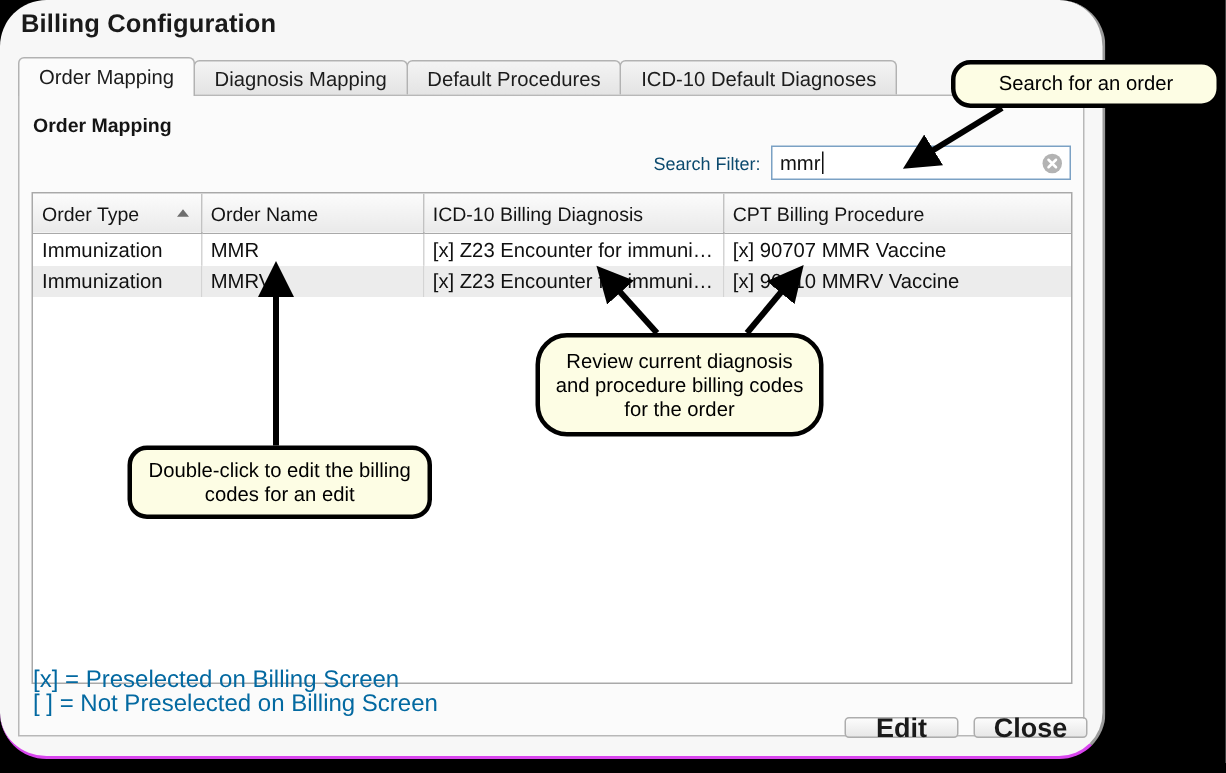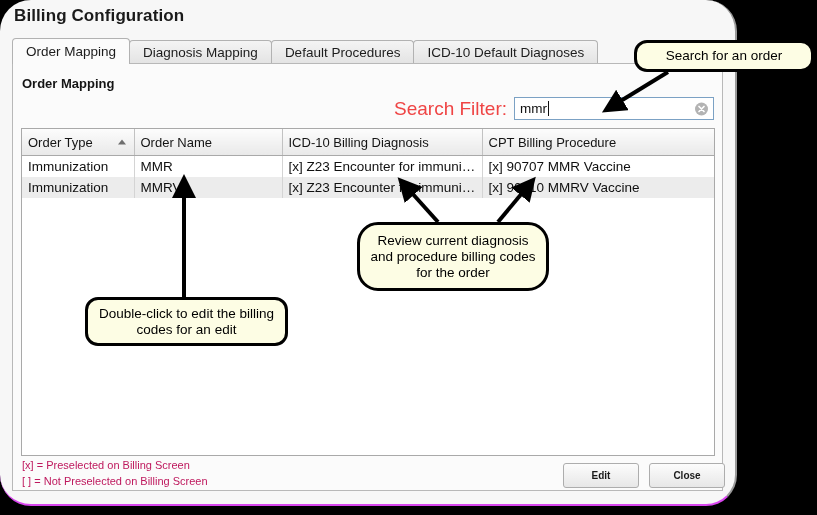--- a/index.html
+++ b/index.html
@@ -94,22 +94,22 @@
 
   
   #search-row {
     position: absolute;
     right: 8px;
     top: 33px;
     display: flex;
     align-items: center;
   }
   #search-label {
-    font-size: 19px;
-    color: #ef4444;
+    font-size: 12px;
+    color: #0c4a6e;
     margin-right: 7px;
   }
   #search-box {
     position: relative;
     width: 200px;
     height: 23px;
     background: #ffffff;
     border: 1px solid #7ba1c4;
     box-sizing: border-box;
     display: flex;
@@ -196,46 +196,47 @@
     box-sizing: border-box;
   }
   tbody td:last-child { border-right: none; }
   tbody tr.odd td { background: #ffffff; }
   tbody tr.even td { background: #ececec; }
 
   
   #legend {
     position: absolute;
     left: 9px;
-    top: 393px;
-    font-size: 11px;
-    color: #be185d;
+    top: 382px;
+    font-size: 16px;
+    color: #0369a1;
     line-height: 16px;
   }
   #button-row {
     position: absolute;
     right: 10px;
     top: 463px;
     display: flex;
     gap: 10px;
   }
   .dlg-button {
     width: 76px;
-    height: 25px;
+    height: 14px;
     background: linear-gradient(#fcfcfc, #e7e7e7);
     border: 1px solid #adadad;
     border-radius: 3px;
-    font-size: 10px;
+    font-size: 18px;
     font-weight: bold;
     color: #1a1a1a;
     display: flex;
     align-items: center;
     justify-content: center;
     box-sizing: border-box;
     cursor: pointer;
+    margin-top: 15px;
   }
 
   
   .callout {
     position: absolute;
     background: #fdfde4;
     border: 3px solid #000000;
     border-radius: 13px;
     font-size: 13.5px;
     color: #000000;

